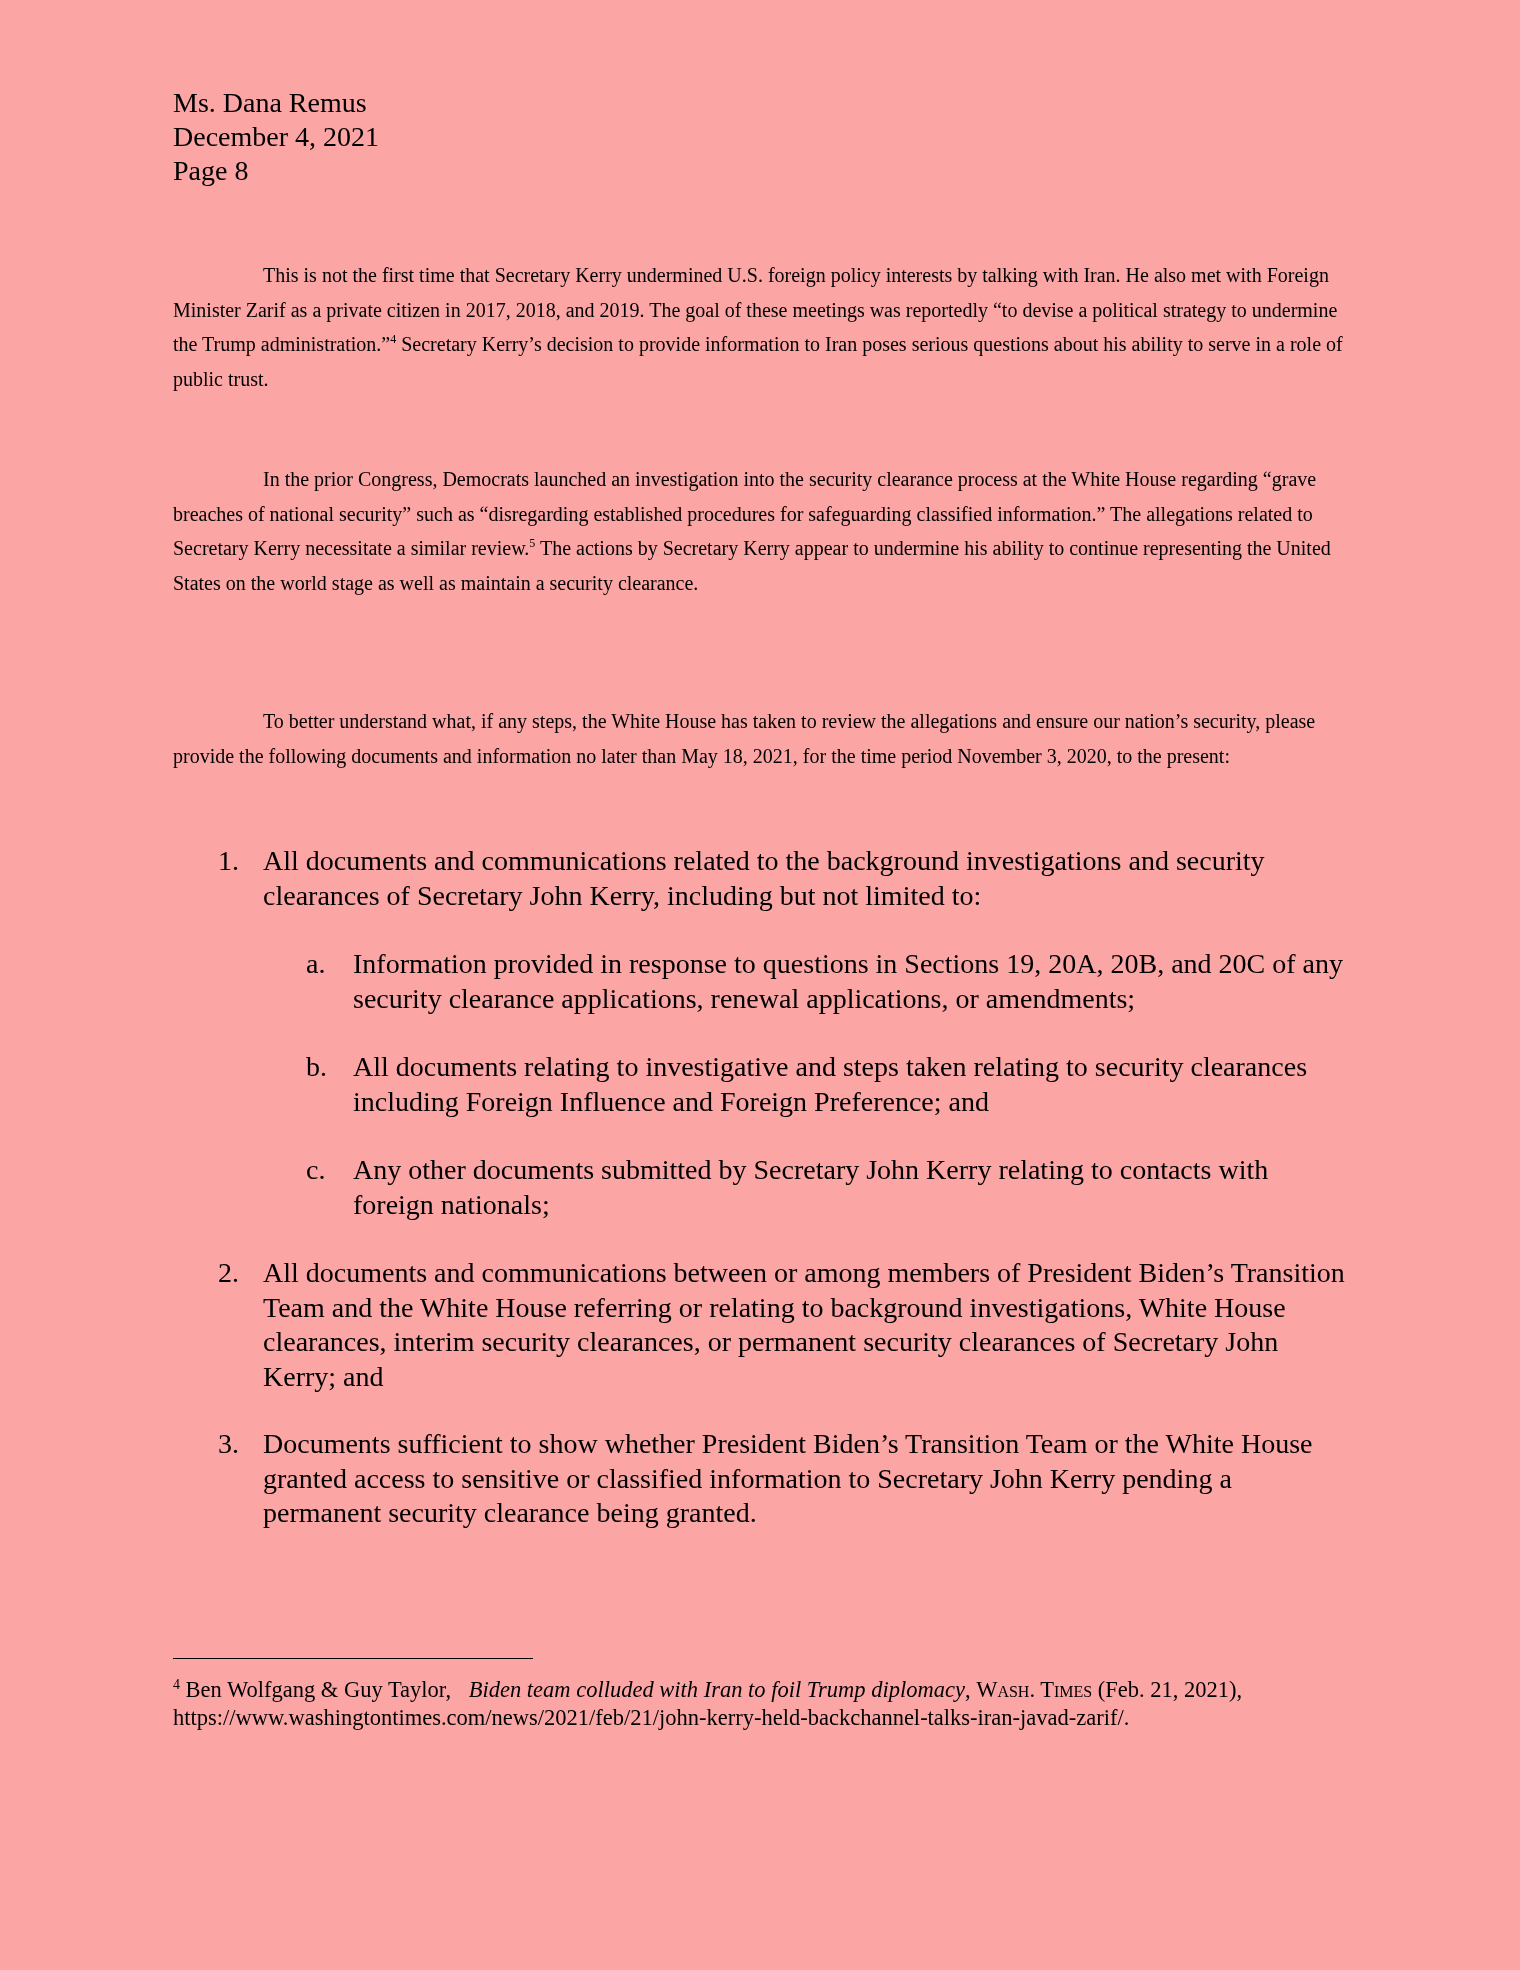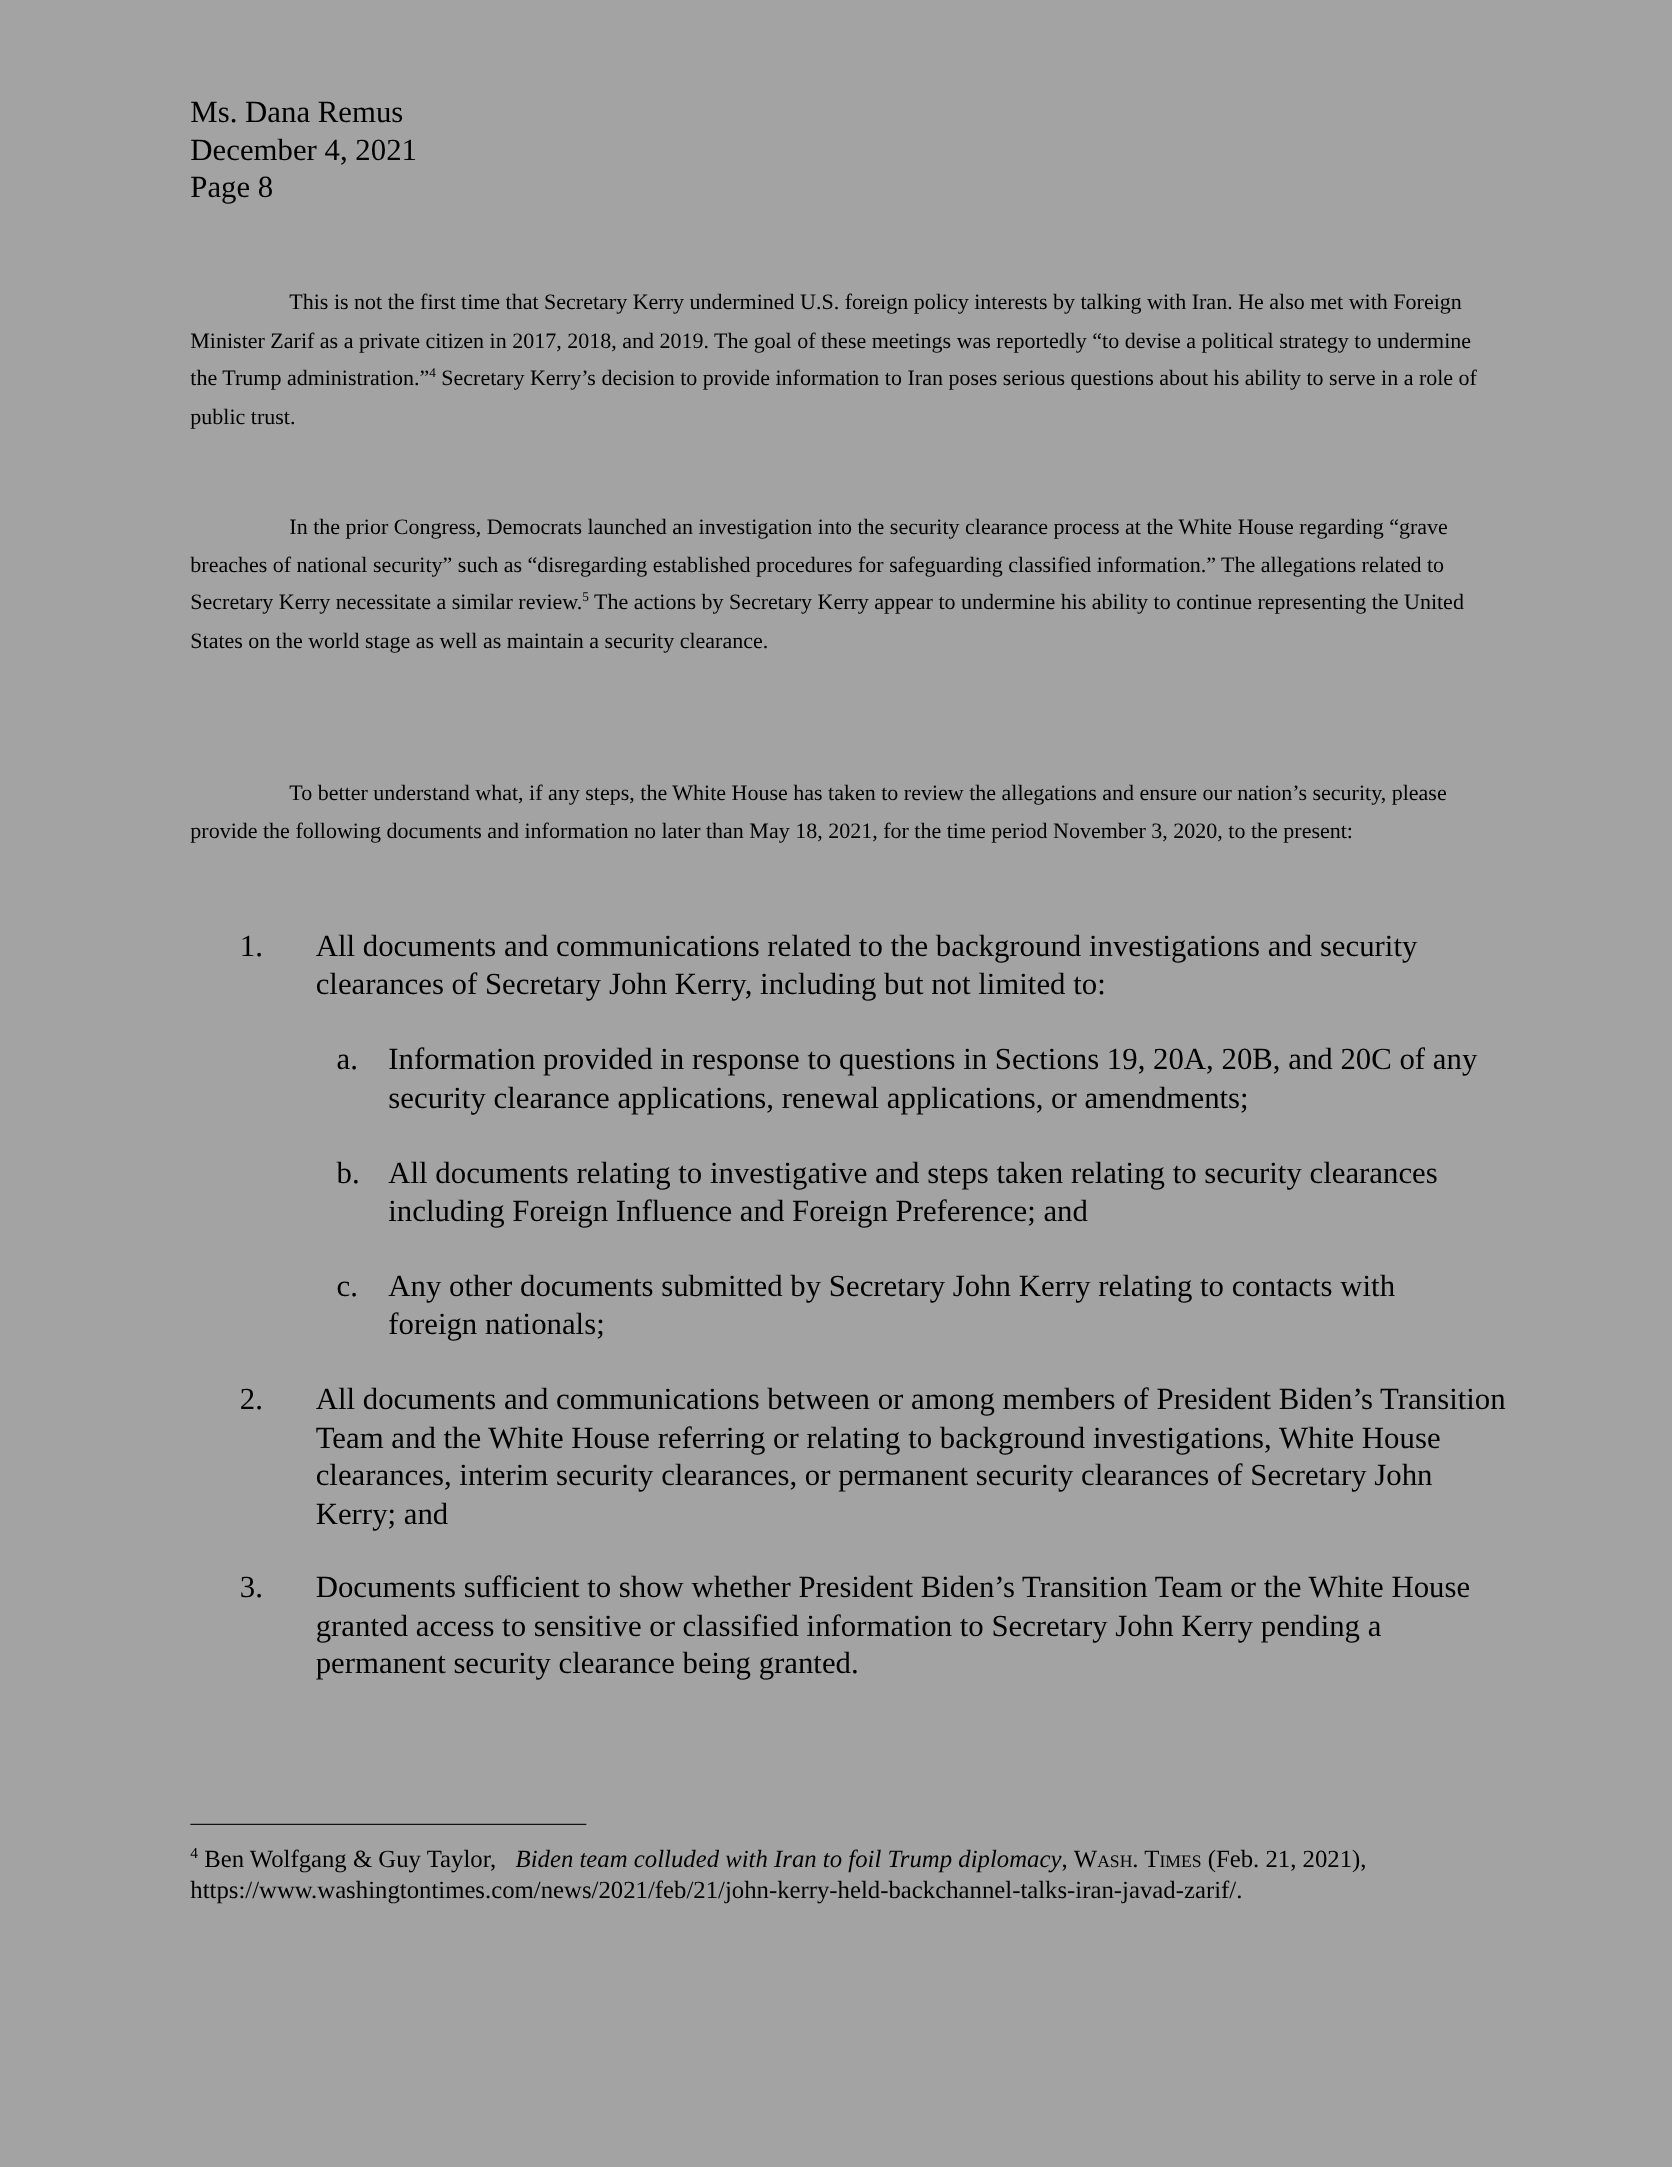--- a/index.html
+++ b/index.html
@@ -13,21 +13,21 @@
       position: relative;
       overflow: hidden;
       font-family: "Liberation Serif", "DejaVu Serif", serif;
       color: #000000;
     }
     .page {
       position: absolute;
       left: 0; top: 0;
       width: 1520px;
       height: 1970px;
-      background: #a3a3a3;
+      background: #fca5a5;
     }
     .header {
       position: absolute;
       left: 173px;
       top: 86px;
       font-size: 28px;
       line-height: 34px;
     }
     .header div { white-space: nowrap; }
 
@@ -62,21 +62,20 @@
     .num {
       position: absolute;
       left: 45px;
       top: 0;
     }
     .item-text {
       position: absolute;
       left: 90px;
       top: 0;
       width: 1090px;
-      margin-left: 24px;
     }
     .sub-num {
       position: absolute;
       left: 133px;
       top: 0;
     }
     .sub-text {
       position: absolute;
       left: 180px;
       top: 0;

